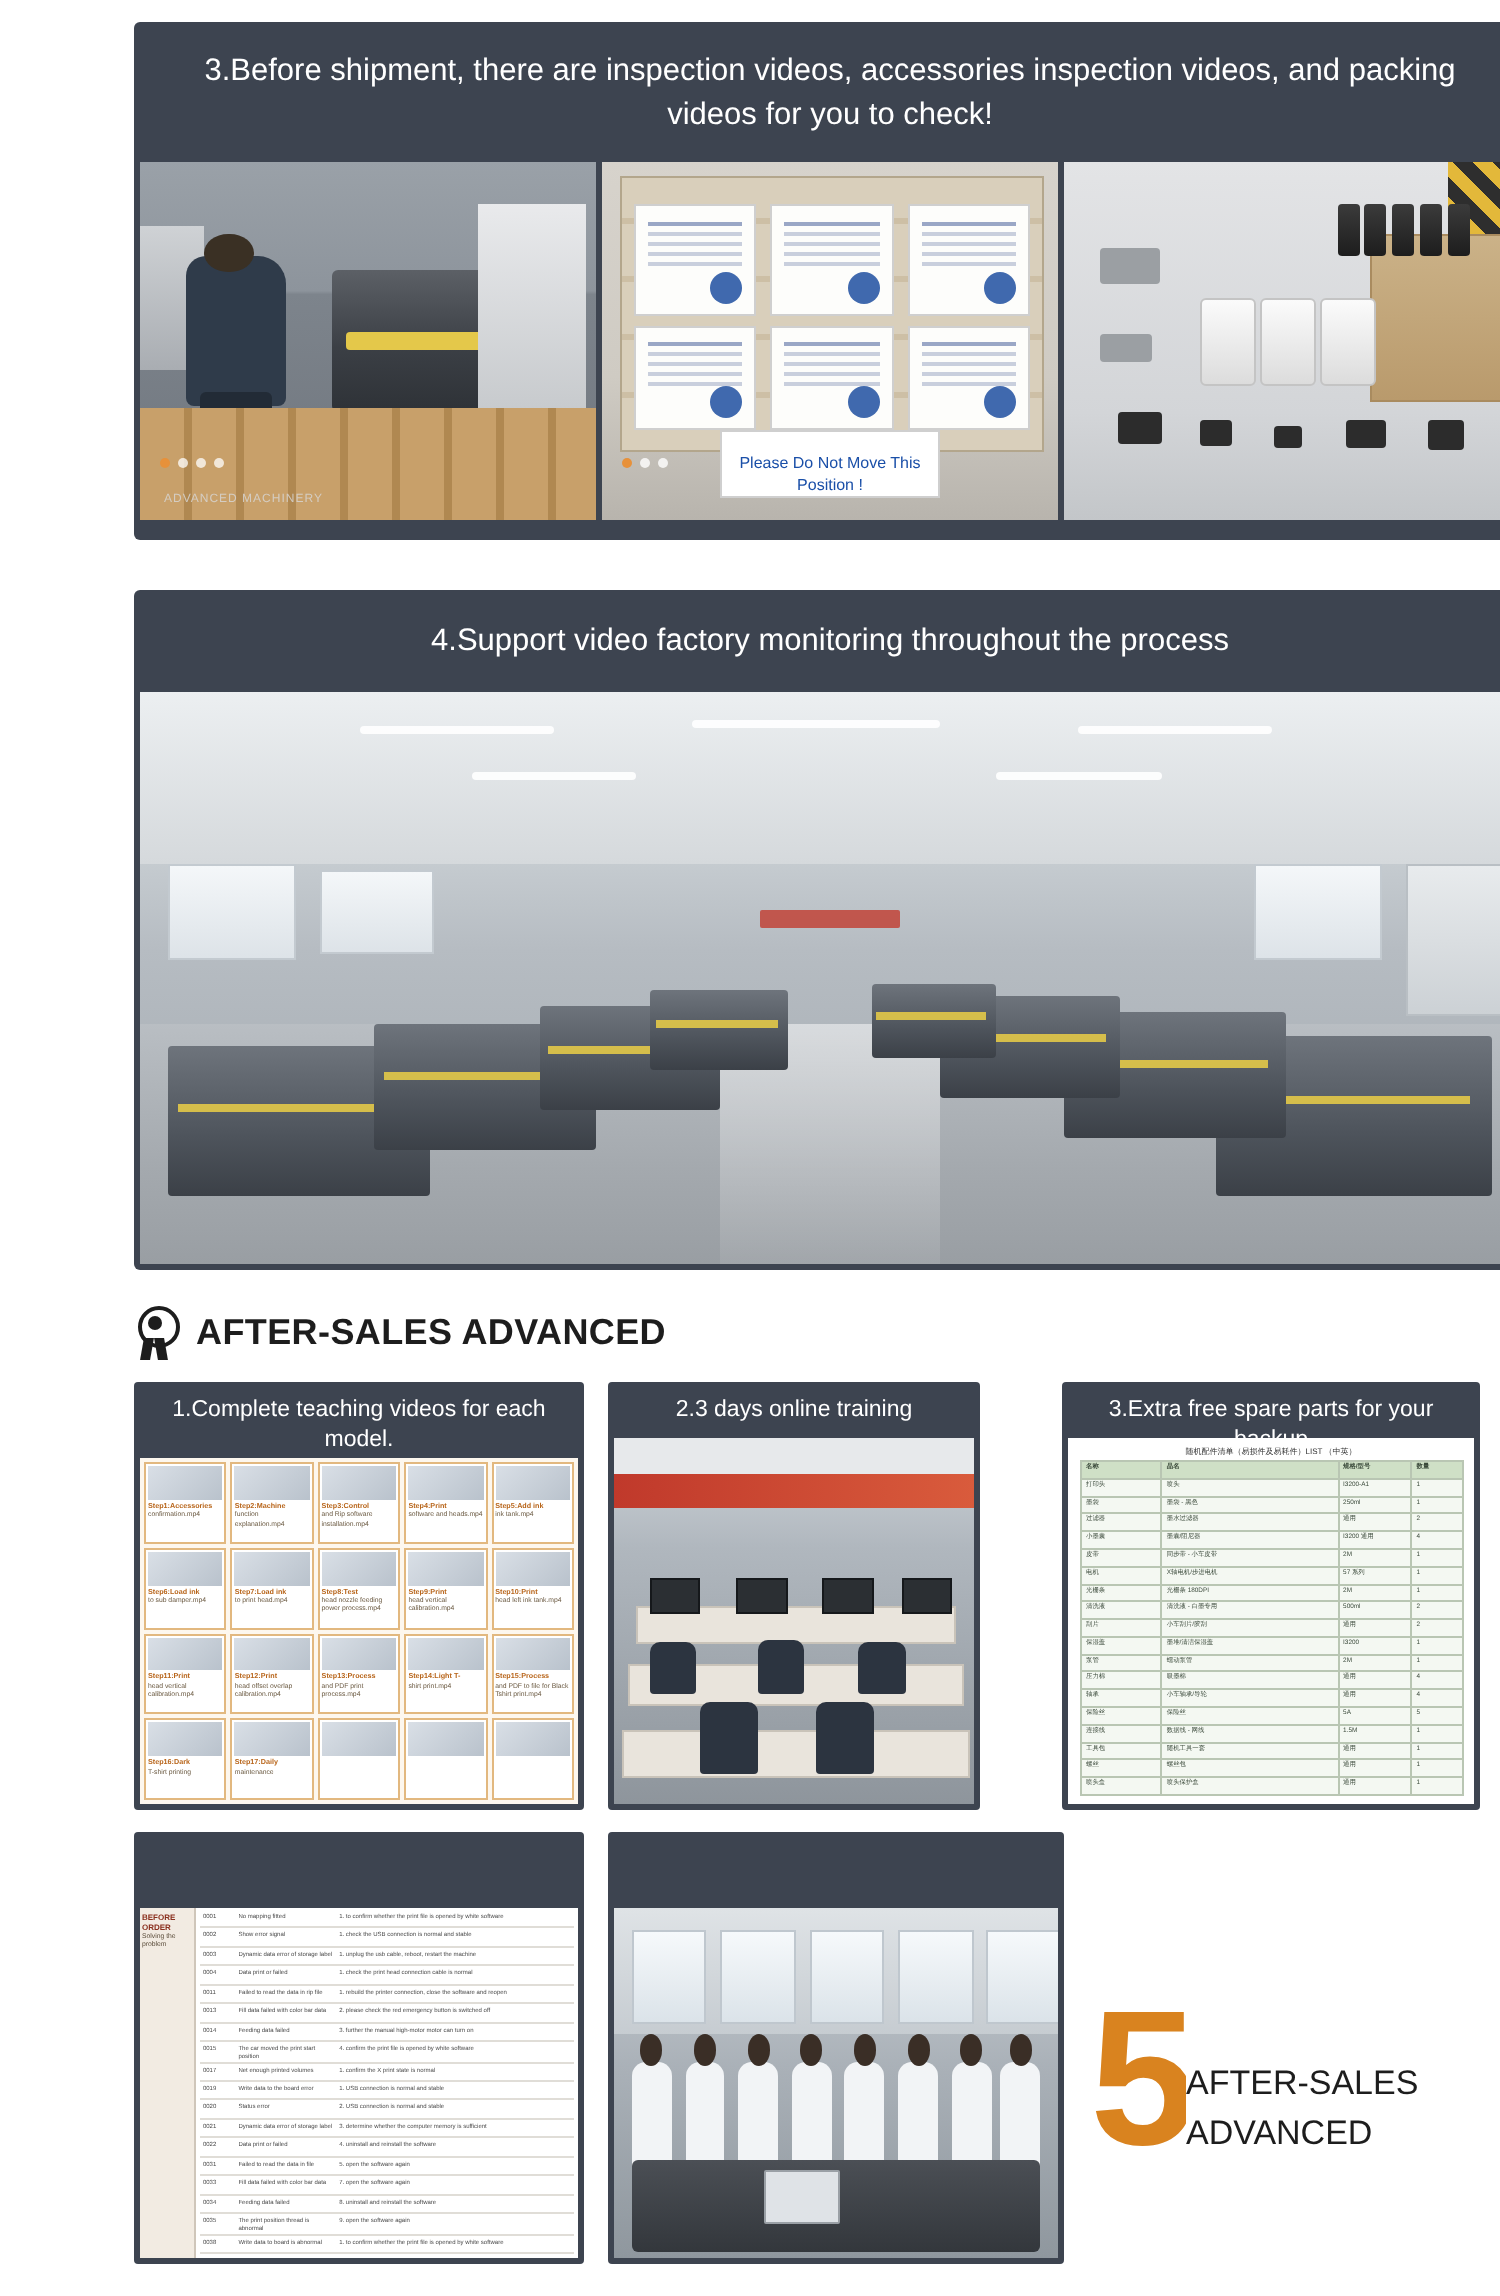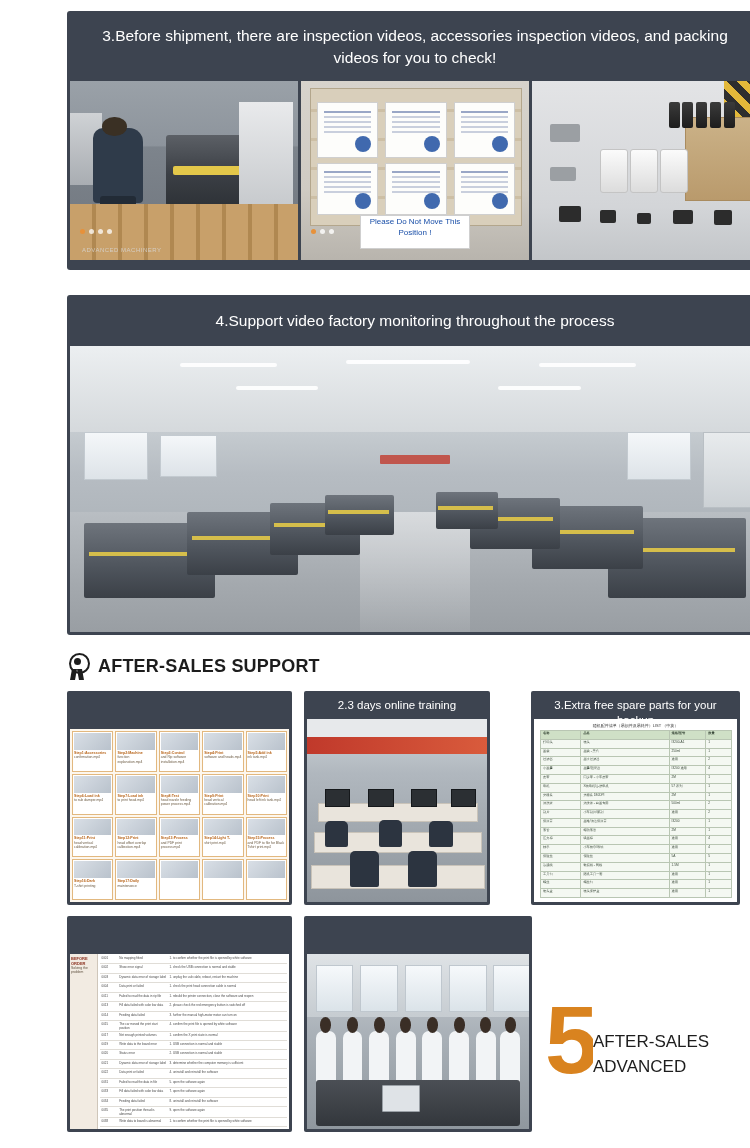--- a/index.html
+++ b/index.html
@@ -125,21 +125,21 @@
   .p32 .c1 { left: 7%;  top: 12%; width: 26%; height: 30%; }
   .p32 .c2 { left: 37%; top: 12%; width: 26%; height: 30%; }
   .p32 .c3 { left: 67%; top: 12%; width: 26%; height: 30%; }
   .p32 .c4 { left: 7%;  top: 46%; width: 26%; height: 28%; }
   .p32 .c5 { left: 37%; top: 46%; width: 26%; height: 28%; }
   .p32 .c6 { left: 67%; top: 46%; width: 26%; height: 28%; }
   .p32 .notice {
     position: absolute; left: 26%; bottom: 6%; width: 48%; height: 34px;
     background: #ffffff; border: 1px solid #cfcfcf;
     color: #1a4fa8; font-size: 8px; line-height: 11px; text-align: center;
-    padding-top: 0; box-sizing: border-box;
+    padding-top: 10px; box-sizing: border-box;
   }
   .p32 .dots {
     position: absolute; left: 10px; bottom: 26px; display: flex; gap: 4px;
   }
   .p32 .dots i { width: 5px; height: 5px; border-radius: 50%; background: #e7913a; display: block; }
   .p32 .dots i.off { background: #ffffff; opacity: .8; }
 
   
   .p33 { background: linear-gradient(180deg,#e3e4e6 0%, #d3d5d8 70%, #c3c6c9 100%); }
   .p33 .tapewall {
@@ -511,24 +511,25 @@
       <div class="f-machine" style="right:38%; top:51%; width:9%;  height:13%;"></div>
     </div>
   </div>
 
   <div class="section-title" style="left:27px; top:653px;">
     <span class="badge-icon">
       <span class="circ"></span>
         <span class="ribbon-a"></span>
         <span class="ribbon-b"></span>
     </span>
-    <span class="title-text">AFTER-SALES SUPPORT</span>
+    <span class="title-text">AFTER-SALES ADVANCED</span>
   </div>
 
   <div class="card" style="left:27px; top:691px; width:225px; height:214px;">
+    <div class="cap">1.Complete teaching videos for each model.</div>
     <div class="body" style="top:38px;">
       <div class="vidsheet" id="vidsheet">
           <div class="cell"><div class="thumb"></div><b>Step1:Accessories</b><span>confirmation.mp4</span></div>
           <div class="cell"><div class="thumb"></div><b>Step2:Machine</b><span>function explanation.mp4</span></div>
           <div class="cell"><div class="thumb"></div><b>Step3:Control</b><span>and Rip software installation.mp4</span></div>
           <div class="cell"><div class="thumb"></div><b>Step4:Print</b><span>software and heads.mp4</span></div>
           <div class="cell"><div class="thumb"></div><b>Step5:Add ink</b><span>ink tank.mp4</span></div>
           <div class="cell"><div class="thumb"></div><b>Step6:Load ink</b><span>to sub damper.mp4</span></div>
           <div class="cell"><div class="thumb"></div><b>Step7:Load ink</b><span>to print head.mp4</span></div>
           <div class="cell"><div class="thumb"></div><b>Step8:Test</b><span>head nozzle feeding power process.mp4</span></div>

